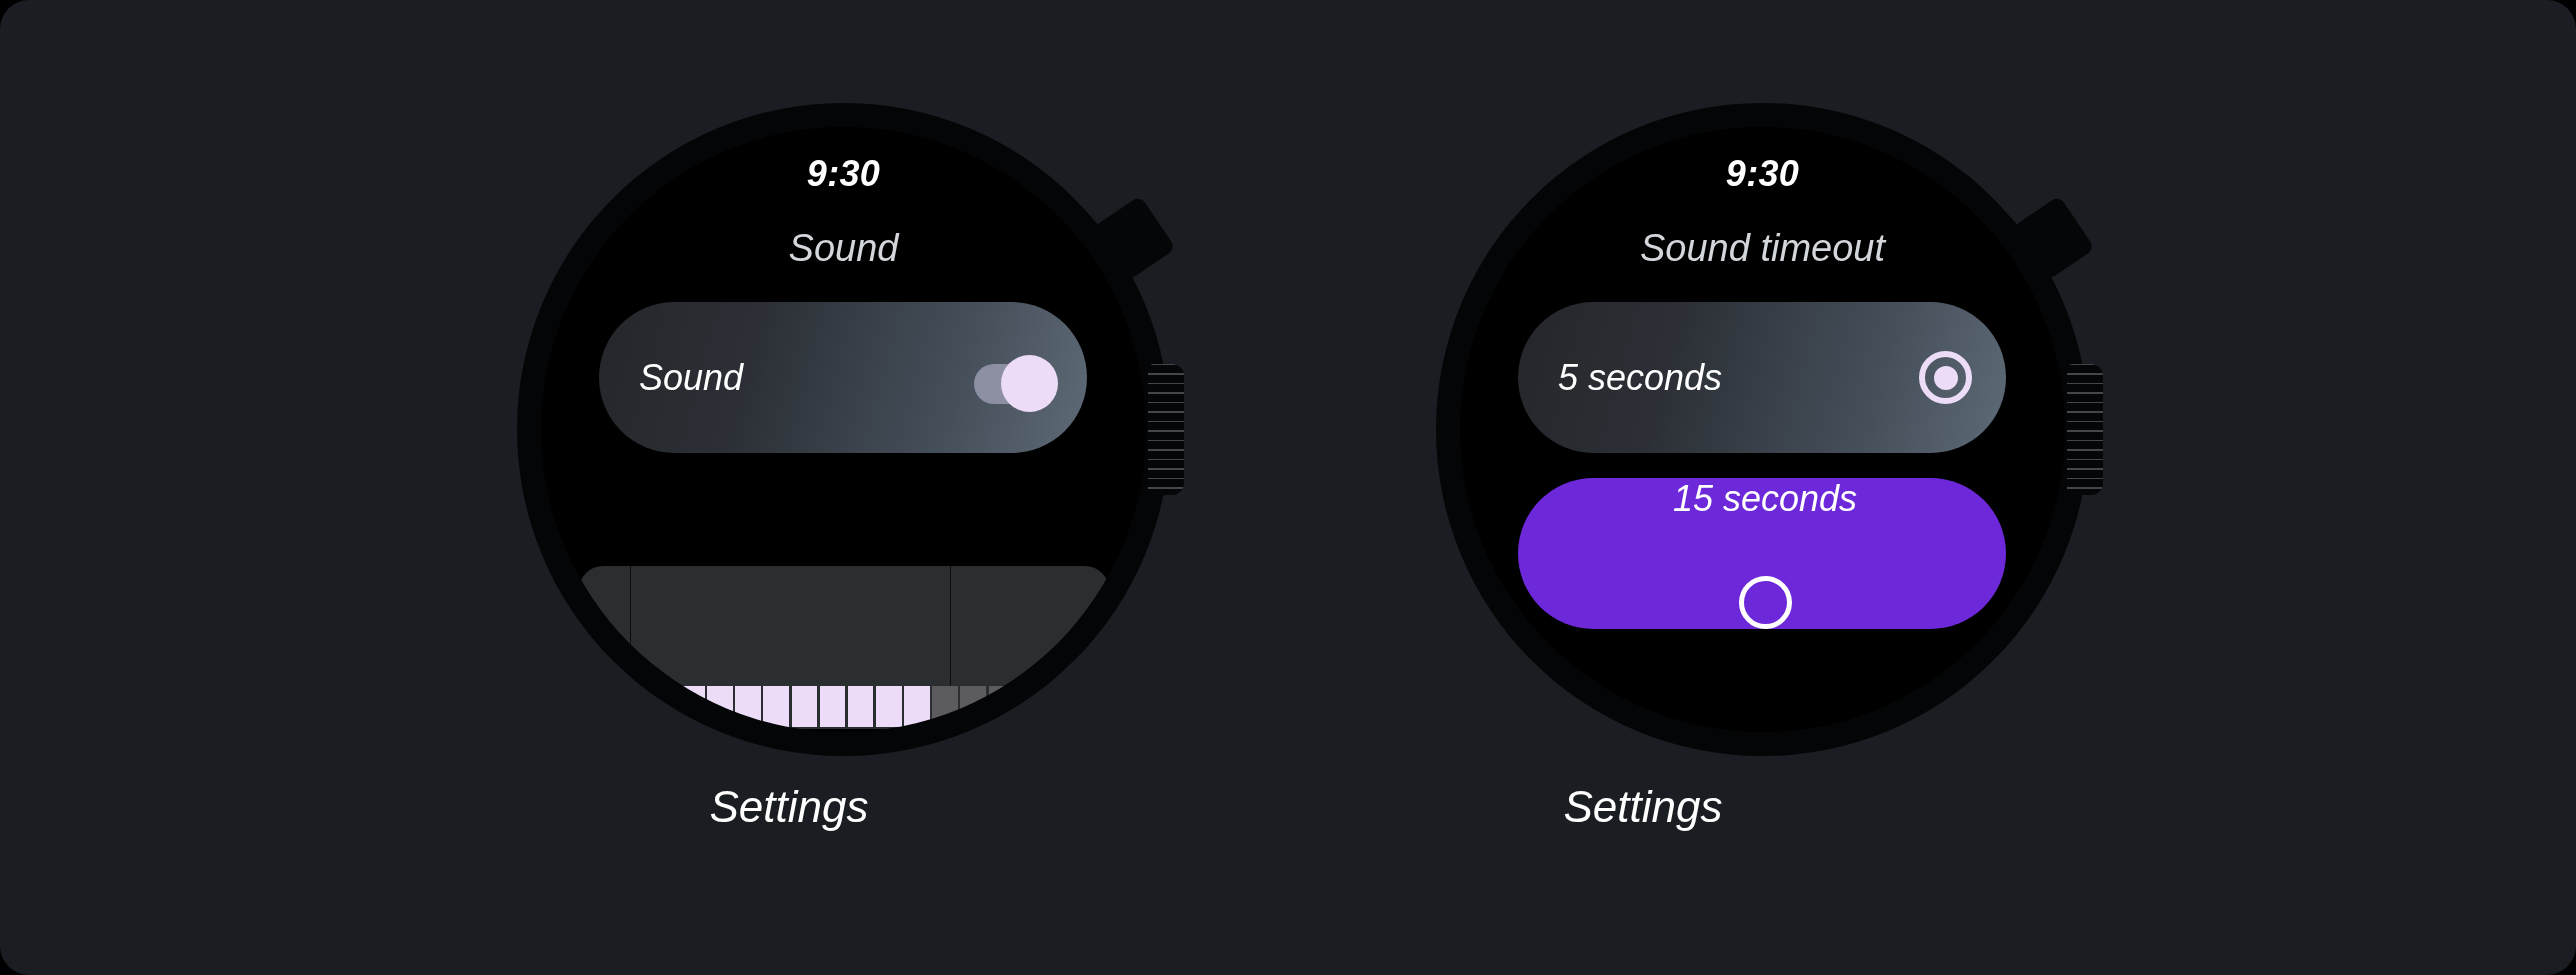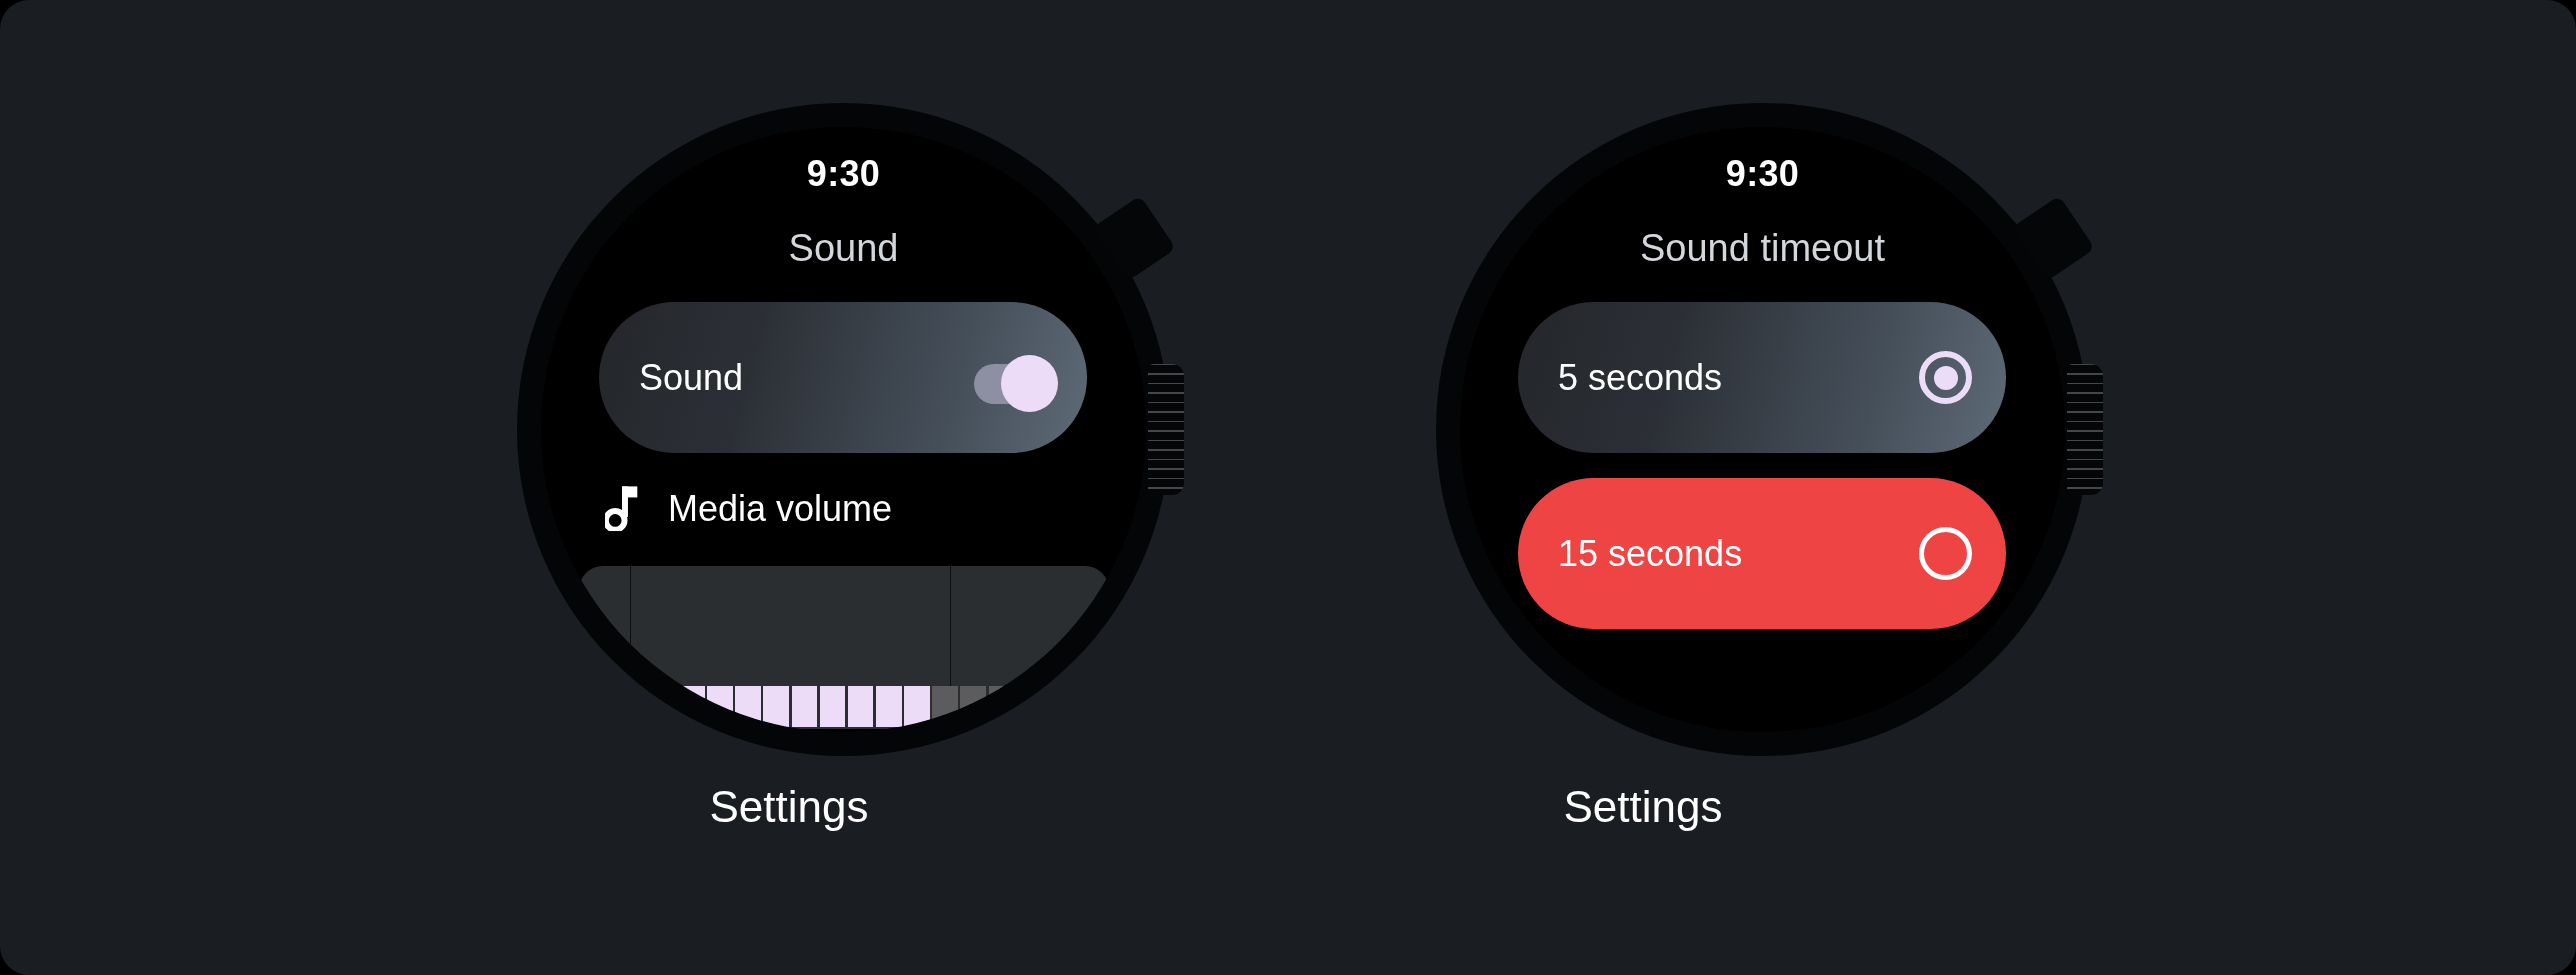--- a/index.html
+++ b/index.html
@@ -16,20 +16,21 @@
 
   
   #page {
     position: absolute;
     left: 0; top: 0;
     width: 2576px;
     height: 975px;
     background: #1a1d21;
     border-radius: 29px;
     overflow: hidden;
+    font-style: italic;
   }
 
   
   .watch-col {
     position: absolute;
     top: 103px;
     width: 688px;
     height: 757px;
   }
   #col-left  { left: 500px; }
@@ -135,21 +136,22 @@
     border-radius: 76px;
     display: flex;
     align-items: center;
     box-sizing: border-box;
     padding: 0 34px 0 40px;
   }
   .chip-primary {
     background: linear-gradient(105deg, #24262a 0%, #2c3036 32%, #454f5a 72%, #5e6a77 100%);
   }
   .chip-secondary {
-    background: #ef4444;
+    background: #6d28d9;
+    flex-direction: column;
   }
   .chip-label {
     color: #ffffff;
     font-size: 36px;
     font-weight: 400;
     white-space: nowrap;
     flex: 1 1 auto;
   }
 
   #chip-sound    { top: 175px; }
@@ -300,28 +302,20 @@
         <div class="screen-title">Sound</div>
 
         <div class="chip chip-primary" id="chip-sound">
           <span class="chip-label">Sound</span>
           <span class="switch">
             <span class="track"></span>
             <span class="thumb"></span>
           </span>
         </div>
 
-        <div id="row-media">
-          <svg class="note-icon" viewBox="0 0 40 52">
-            <rect x="20" y="0" width="18" height="13" fill="#ffffff"></rect>
-            <rect x="20" y="0" width="7" height="36" fill="#ffffff"></rect>
-            <circle cx="12" cy="40" r="11" fill="none" stroke="#ffffff" stroke-width="7"></circle>
-          </svg>
-          <span class="media-label">Media volume</span>
-        </div>
 
         <div id="volume-slider">
           <span class="seg" style="width:52px;"></span>
           <span class="seg" style="width:320px;"></span>
           <span class="seg" style="width:158px;"></span>
         </div>
 
         <div id="volume-bars">
           <span class="vb vb-on"></span>
           <span class="vb vb-on"></span>

